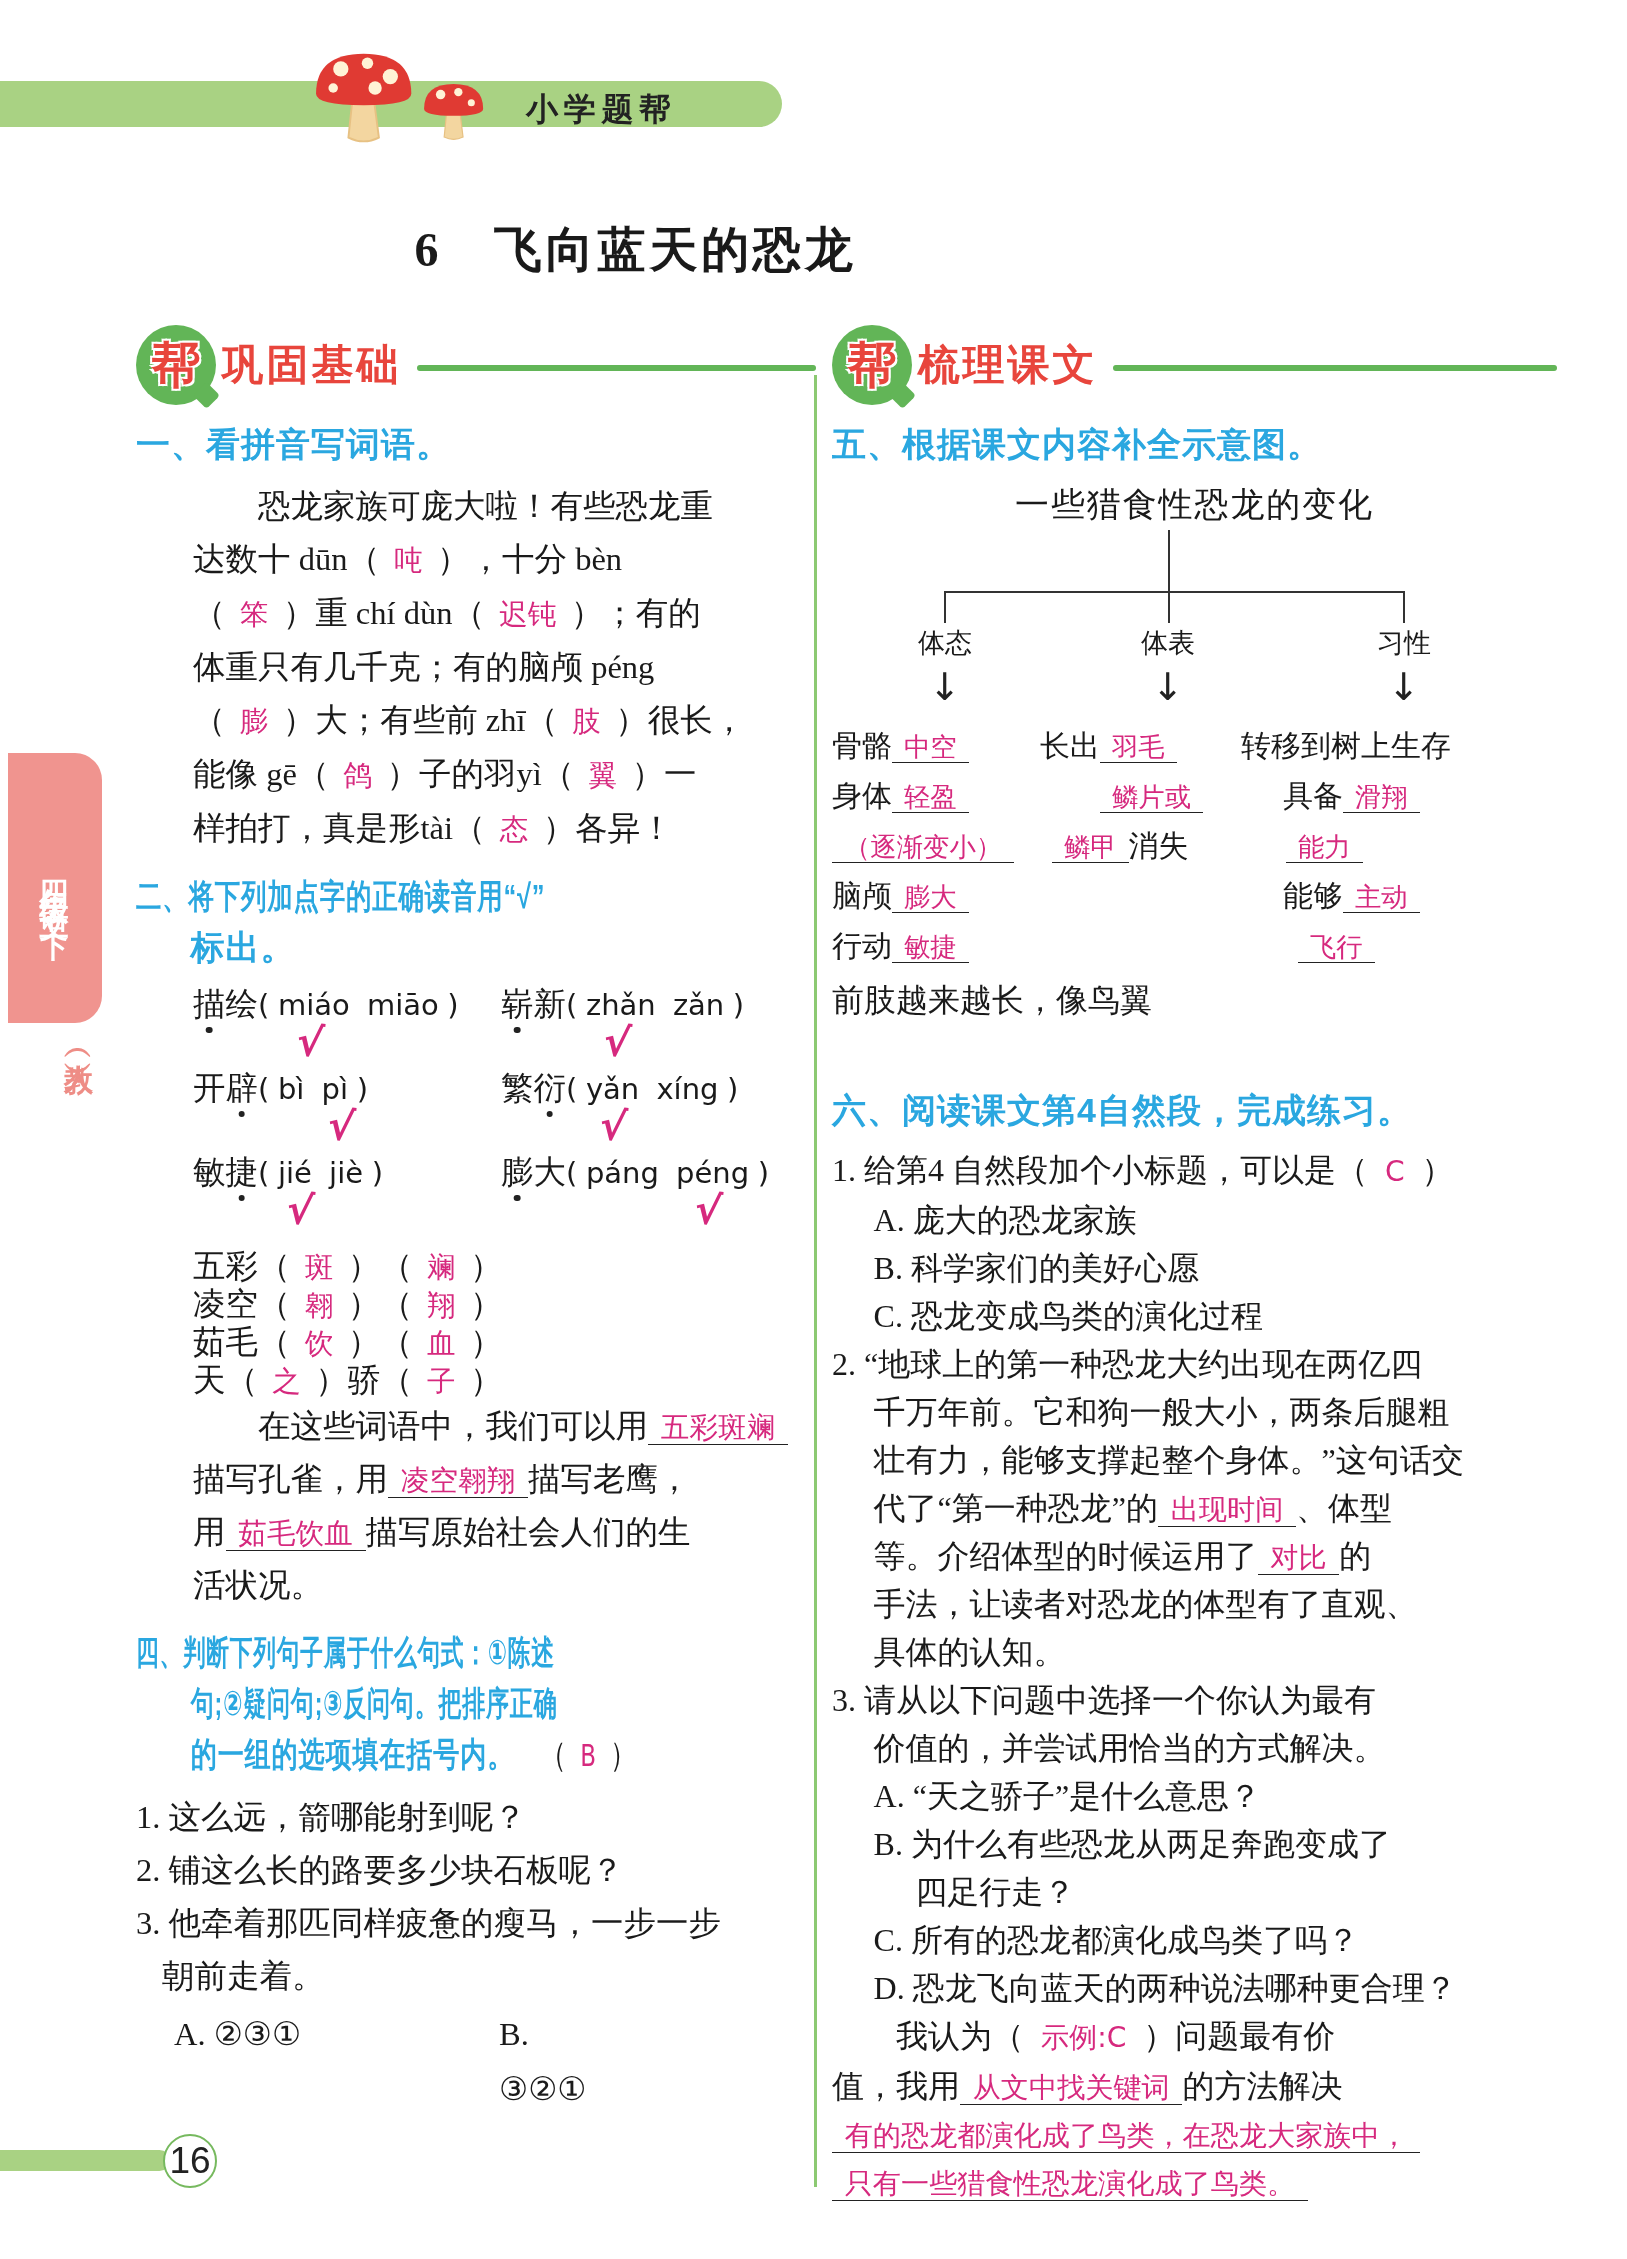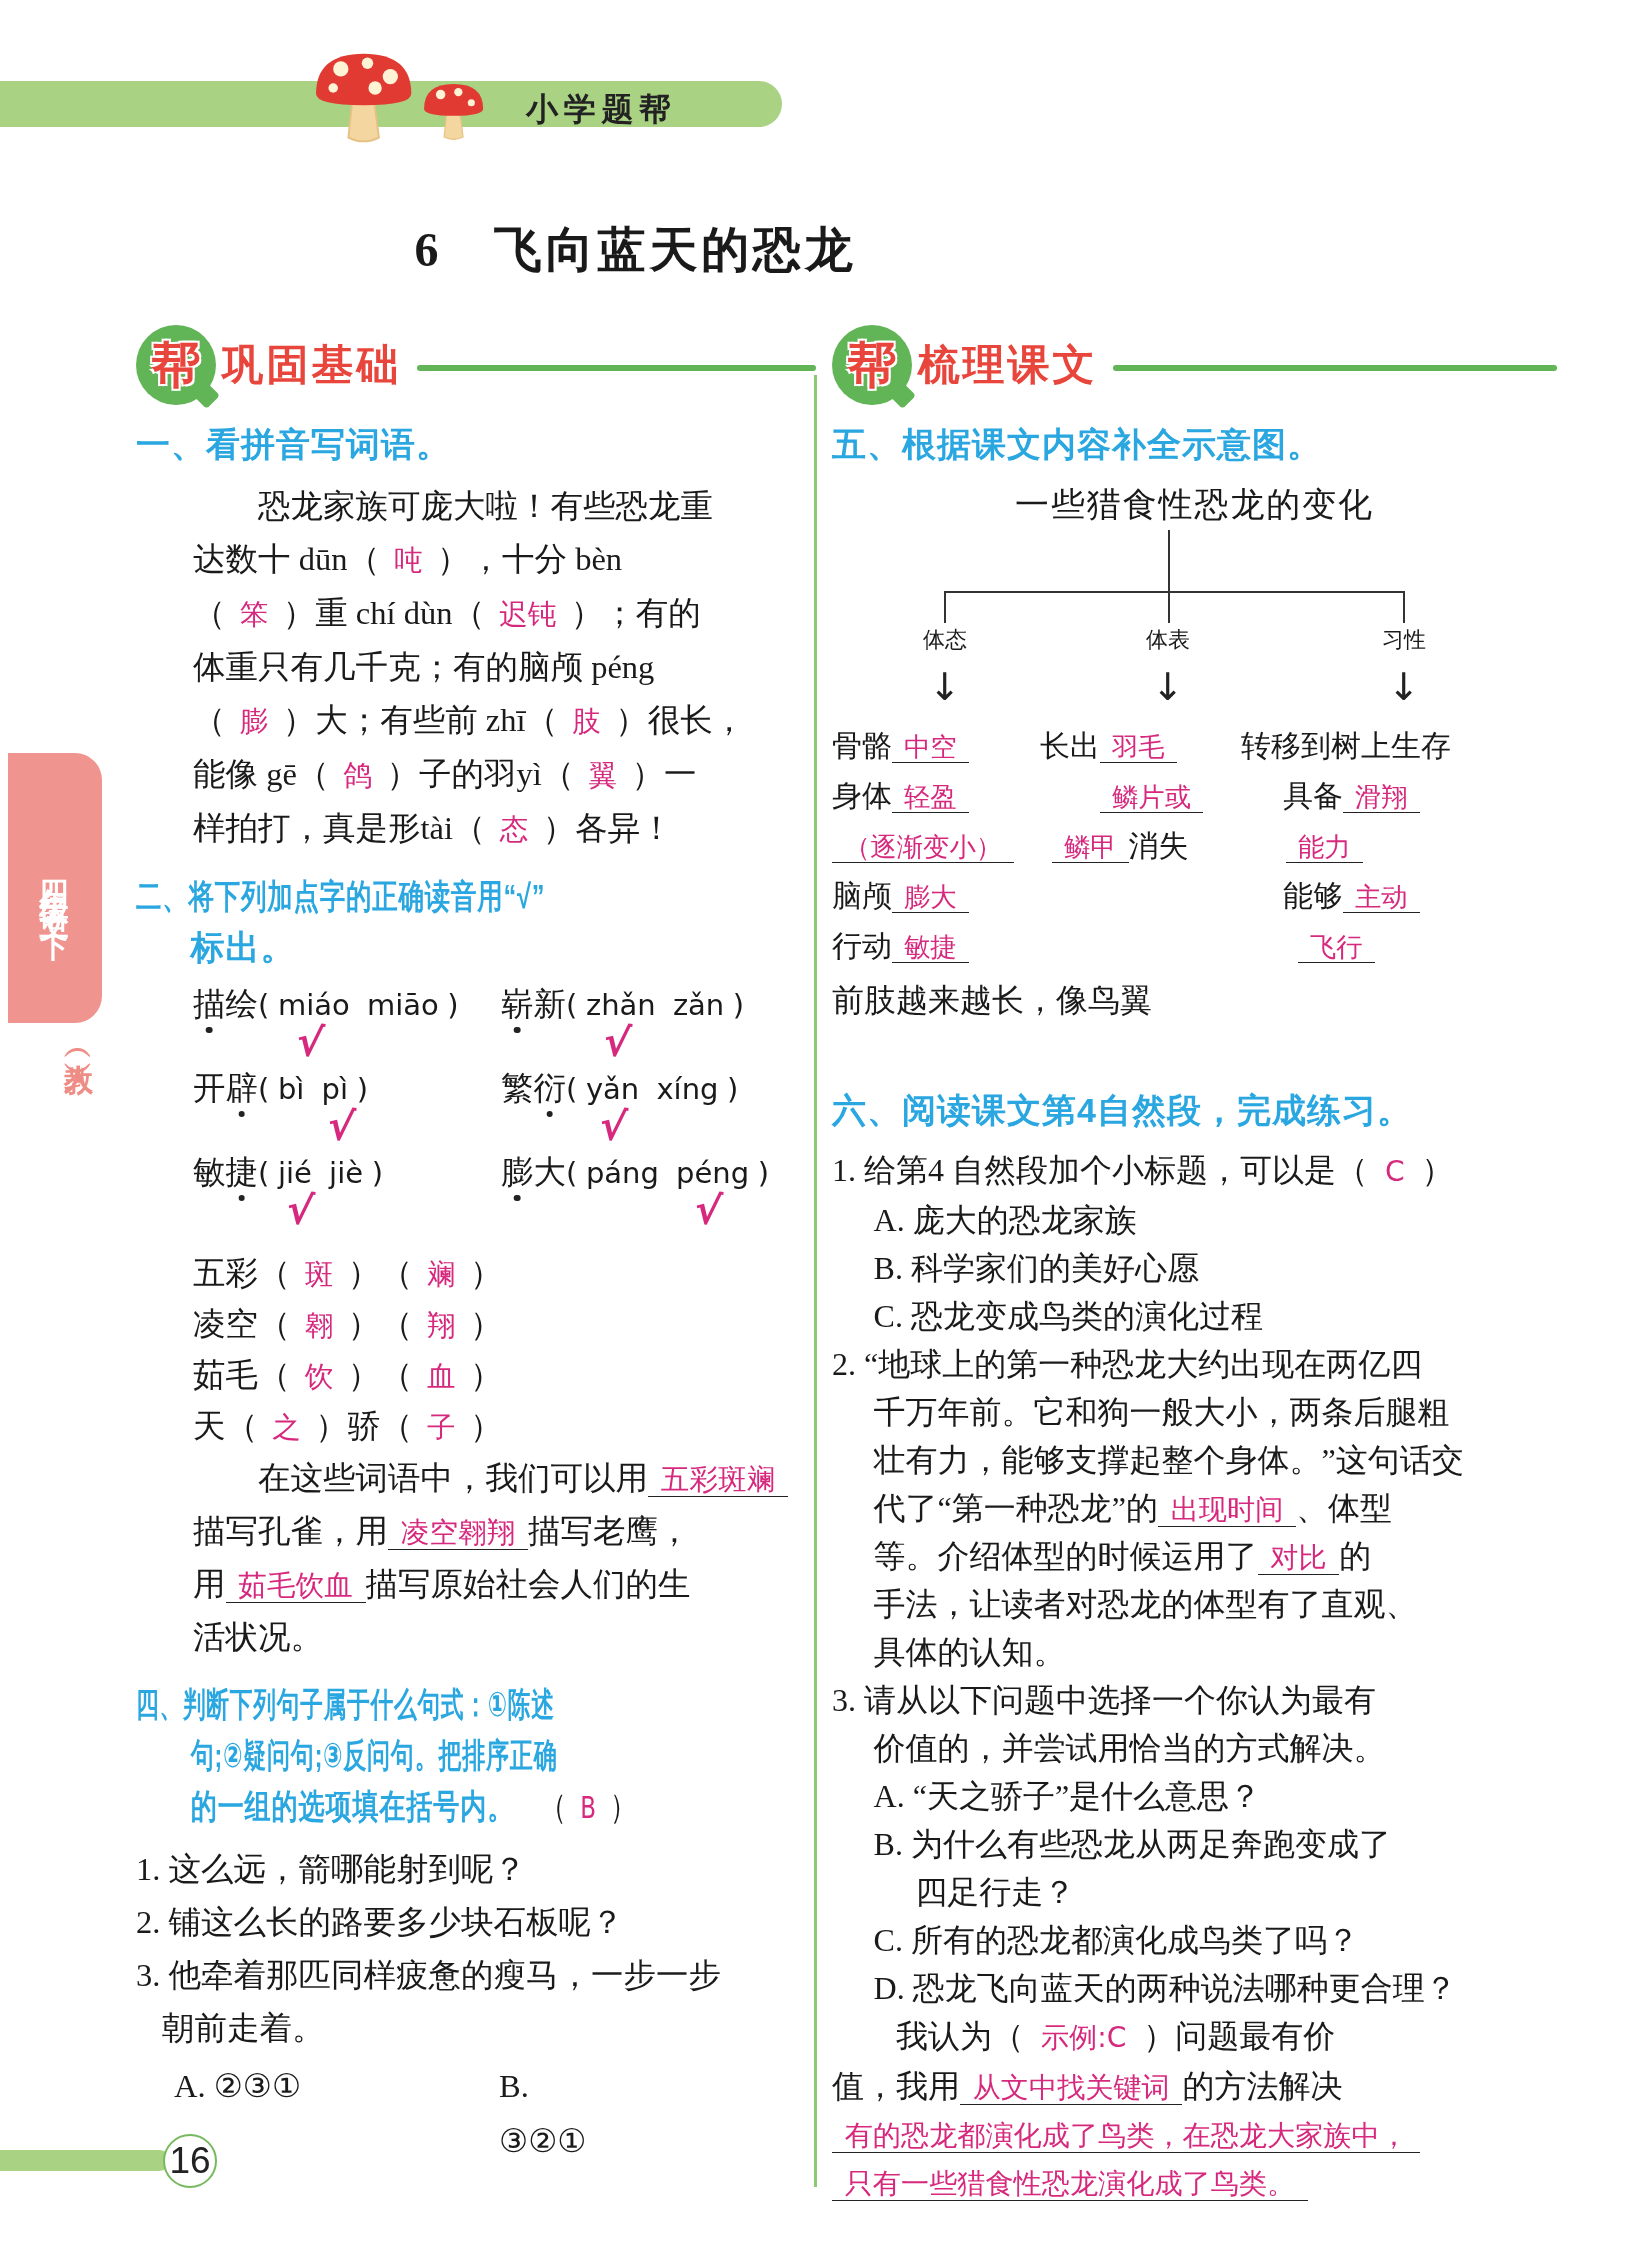--- a/index.html
+++ b/index.html
@@ -54,21 +54,21 @@
   .badge-line{flex:1; height:5.7px; background:var(--green); margin-left:15.3px; border-radius:2.9px; margin-top:5.7px;}
   
   .h{font-family:"Liberation Sans","DejaVu Sans",sans-serif; font-weight:bold; font-size:34px;
     color:var(--blue); letter-spacing:1px; margin:15.3px 0 11.5px; white-space:nowrap;}
   .h-lines{margin:15.3px 0 9.6px;}
   .h-lines .line{font-size:34px; line-height:50px;}
   .pt-h{color:var(--blue); font-family:"Liberation Sans","DejaVu Sans",sans-serif; font-weight:bold; letter-spacing:1px;}
   
   .line{white-space:nowrap;}
   .col-left .lines .line{font-size:32.5px; line-height:53px;}
-  .col-left .fills .line{line-height:50px;}
+  .col-left .fills .line{line-height:37px;}
   .col-right .lines .line{font-size:32px; line-height:48px;}
   .body{padding-left:57px;}
   .pt-a{color:var(--pink); font-family:"DejaVu Sans",sans-serif; font-size:0.88em; padding:0 0.5em;}
   .pt-c{color:var(--pink); font-family:"DejaVu Sans",sans-serif; font-size:0.88em; padding:0 0.6em;}
   .pt-u{color:var(--pink); font-family:"DejaVu Sans",sans-serif; font-size:0.88em;
     border-bottom:1.9px solid #222; padding:0 0.45em; display:inline-block; min-width:1.6em; text-align:center; line-height:1.2;}
   
   .py-grid{display:grid; grid-template-columns:308px 1fr; padding-left:57px; margin:5.7px 0 13.4px;}
   .py-item{height:84px; font-size:32.5px; white-space:nowrap;}
   .zi{position:relative;}
@@ -83,21 +83,21 @@
   .opt-grid span{font-size:32.5px; line-height:55px;}
   
   .diagram{position:relative; height:593px; margin-top:3.8px;}
   .dg-title{text-align:center; font-size:34px; letter-spacing:1.9px; padding-top:1.9px;}
   .dg-line{position:absolute; background:#333;}
   .dg-root{left:336px; top:50px; width:1.9px; height:61px;}
   .dg-h{left:112px; top:111px; width:461px; height:1.9px;}
   .dg-s1{left:112px; top:111px; width:1.9px; height:32.5px;}
   .dg-s2{left:336px; top:111px; width:1.9px; height:32.5px;}
   .dg-s3{left:571px; top:111px; width:1.9px; height:32.5px;}
-  .dg-label{position:absolute; top:145px; transform:translateX(-50%); font-size:22px;}
+  .dg-label{position:absolute; top:145px; transform:translateX(-50%); font-size:27px;}
   .dg-arrow{position:absolute; top:185px; transform:translateX(-50%); font-size:38px;
     font-family:"DejaVu Sans",sans-serif; color:#222;}
   .dg-col{position:absolute; top:241px;}
   .dg-col .line{font-size:30px; line-height:50px;}
   .dg-col1{left:0;} .dg-col2{left:208px;} .dg-col3{left:409px;}
   .dg-foot{position:absolute; top:499px; left:0; font-size:32px;}
 </style>
 </head>
 <body>
 

